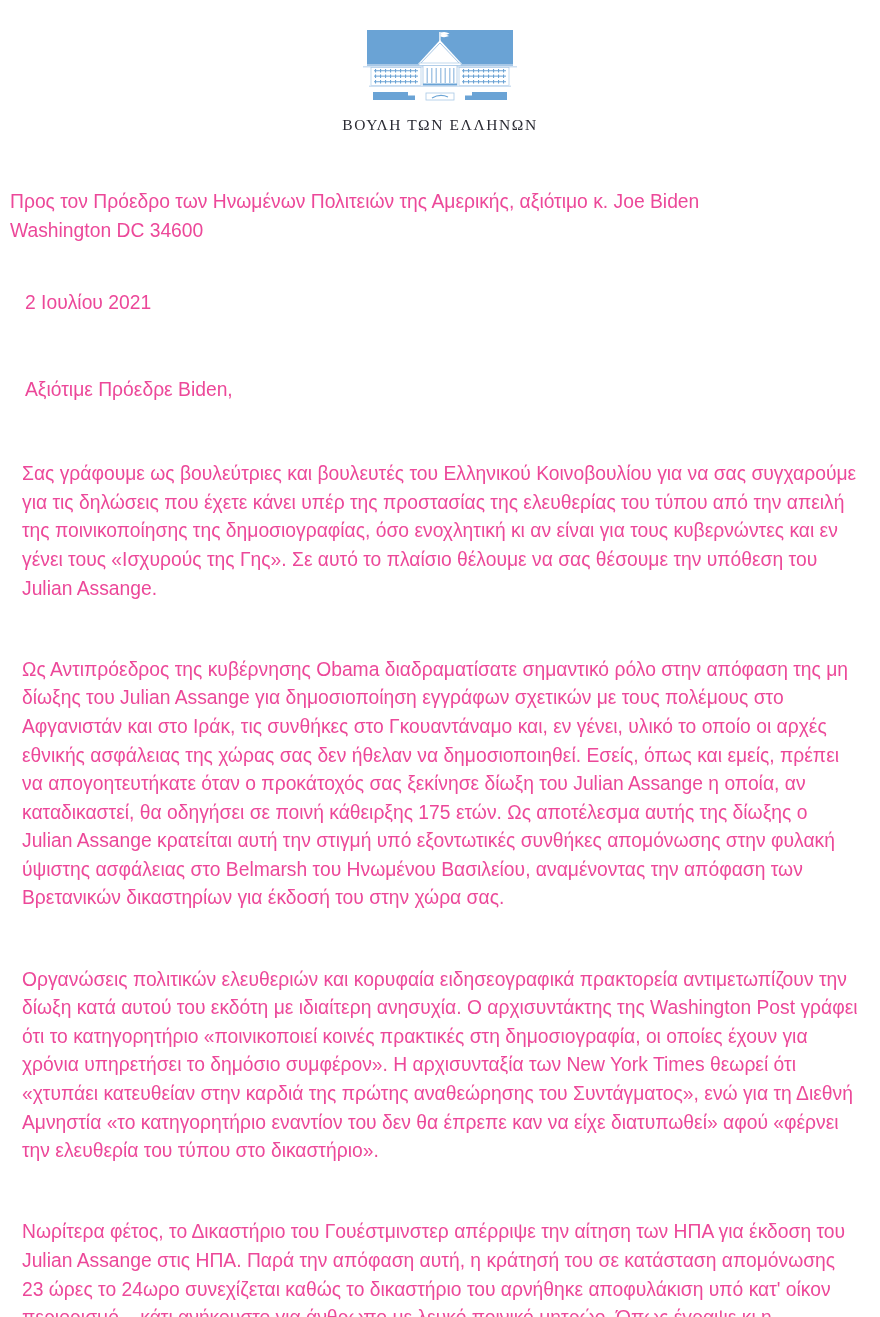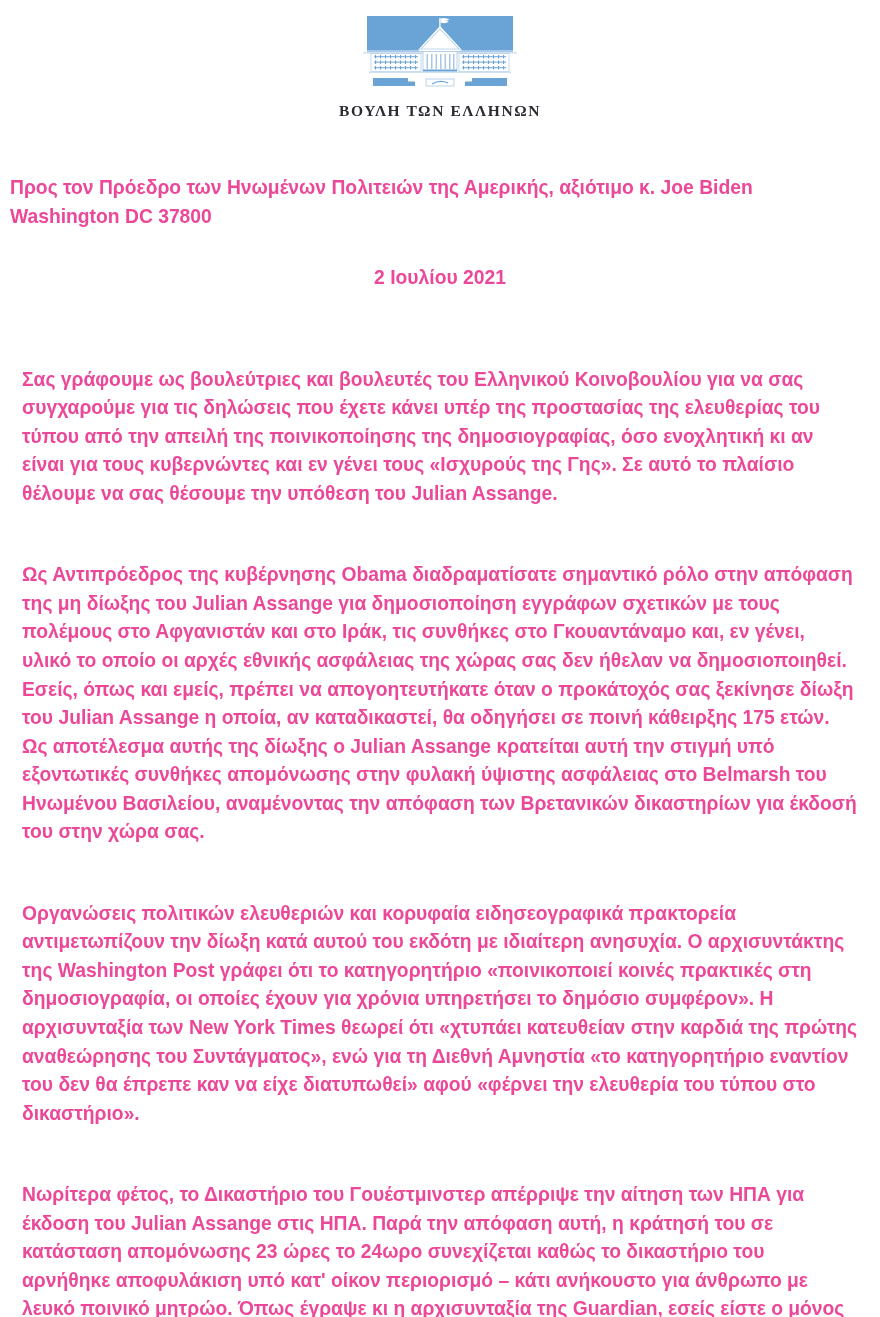--- a/index.html
+++ b/index.html
@@ -14,22 +14,21 @@
     overflow: hidden;
     font-family: "Liberation Sans", sans-serif;
     color: #000000;
     -webkit-font-smoothing: antialiased;
   }
   .page {
     position: relative;
     width: 880px;
     height: 1317px;
     box-sizing: border-box;
-    padding: 2px 8px;
-    font-weight: bold;
+    padding: 16px 8px;
   }
 
   
   .letterhead {
     width: 100%;
     padding-top: 10px;
     display: flex;
     flex-direction: column;
     align-items: center;
   }
@@ -52,22 +51,21 @@
     margin-top: 54px;
     padding: 0 2px;
     font-size: 19.3px;
     line-height: 28.6px;
     color: #ec4899;
   }
   .addr-line {
     white-space: pre;
   }
   .block {
-    margin: 4px;
-    text-align: center;
+    margin: 15px;
   }
   .gap-sm { height: 28.6px; }
   .para {
     margin: 12px;
     text-align: left;
   }
   .para + .gap-sm { }
 </style>
 </head>
 <body>
@@ -187,29 +185,30 @@
       <path d="M152 144 q16 -9 32 -2" fill="none" stroke="#6aa3d5" stroke-width="2.4"></path>
     </svg>
 
     <div class="emblem-caption">ΒΟΥΛΗ ΤΩΝ ΕΛΛΗΝΩΝ</div>
   </div>
 
   <div class="letter">
 
     <div>
       <div class="addr-line">Προς τον Πρόεδρο των Ηνωμένων Πολιτειών της Αμερικής, αξιότιμο κ. Joe Biden</div>
-      <div class="addr-line">Washington DC 37800</div>
+      <div class="addr-line">Washington DC 34600</div>
     </div>
 
     <div class="gap-sm"></div>
 
     <div class="block">2 Ιουλίου 2021</div>
 
     <div class="gap-sm"></div>
 
+    <div class="block">Αξιότιμε Πρόεδρε Biden,</div>
 
     <div class="gap-sm"></div>
 
     <p class="para">Σας γράφουμε ως βουλεύτριες και βουλευτές του Ελληνικού Κοινοβουλίου για να σας συγχαρούμε για τις δηλώσεις που έχετε κάνει υπέρ της προστασίας της ελευθερίας του τύπου από την απειλή της ποινικοποίησης της δημοσιογραφίας, όσο ενοχλητική κι αν είναι για τους κυβερνώντες και εν γένει τους «Ισχυρούς της Γης». Σε αυτό το πλαίσιο θέλουμε να σας θέσουμε την υπόθεση του Julian Assange.</p>
     <div class="gap-sm"></div>
 
     <p class="para">Ως Αντιπρόεδρος της κυβέρνησης Obama διαδραματίσατε σημαντικό ρόλο στην απόφαση της μη δίωξης του Julian Assange για δημοσιοποίηση εγγράφων σχετικών με τους πολέμους στο Αφγανιστάν και στο Ιράκ, τις συνθήκες στο Γκουαντάναμο και, εν γένει, υλικό το οποίο οι αρχές εθνικής ασφάλειας της χώρας σας δεν ήθελαν να δημοσιοποιηθεί. Εσείς, όπως και εμείς, πρέπει να απογοητευτήκατε όταν ο προκάτοχός σας ξεκίνησε δίωξη του Julian Assange η οποία, αν καταδικαστεί, θα οδηγήσει σε ποινή κάθειρξης 175 ετών. Ως αποτέλεσμα αυτής της δίωξης ο Julian Assange κρατείται αυτή την στιγμή υπό εξοντωτικές συνθήκες απομόνωσης στην φυλακή ύψιστης ασφάλειας στο Belmarsh του Ηνωμένου Βασιλείου, αναμένοντας την απόφαση των Βρετανικών δικαστηρίων για έκδοσή του στην χώρα σας.</p>
     <div class="gap-sm"></div>
 
     <p class="para">Οργανώσεις πολιτικών ελευθεριών και κορυφαία ειδησεογραφικά πρακτορεία αντιμετωπίζουν την δίωξη κατά αυτού του εκδότη με ιδιαίτερη ανησυχία. Ο αρχισυντάκτης της Washington Post γράφει ότι το κατηγορητήριο «ποινικοποιεί κοινές πρακτικές στη δημοσιογραφία, οι οποίες έχουν για χρόνια υπηρετήσει το δημόσιο συμφέρον». Η αρχισυνταξία των New York Times θεωρεί ότι «χτυπάει κατευθείαν στην καρδιά της πρώτης αναθεώρησης του Συντάγματος», ενώ για τη Διεθνή Αμνηστία «το κατηγορητήριο εναντίον του δεν θα έπρεπε καν να είχε διατυπωθεί» αφού «φέρνει την ελευθερία του τύπου στο δικαστήριο».</p>

